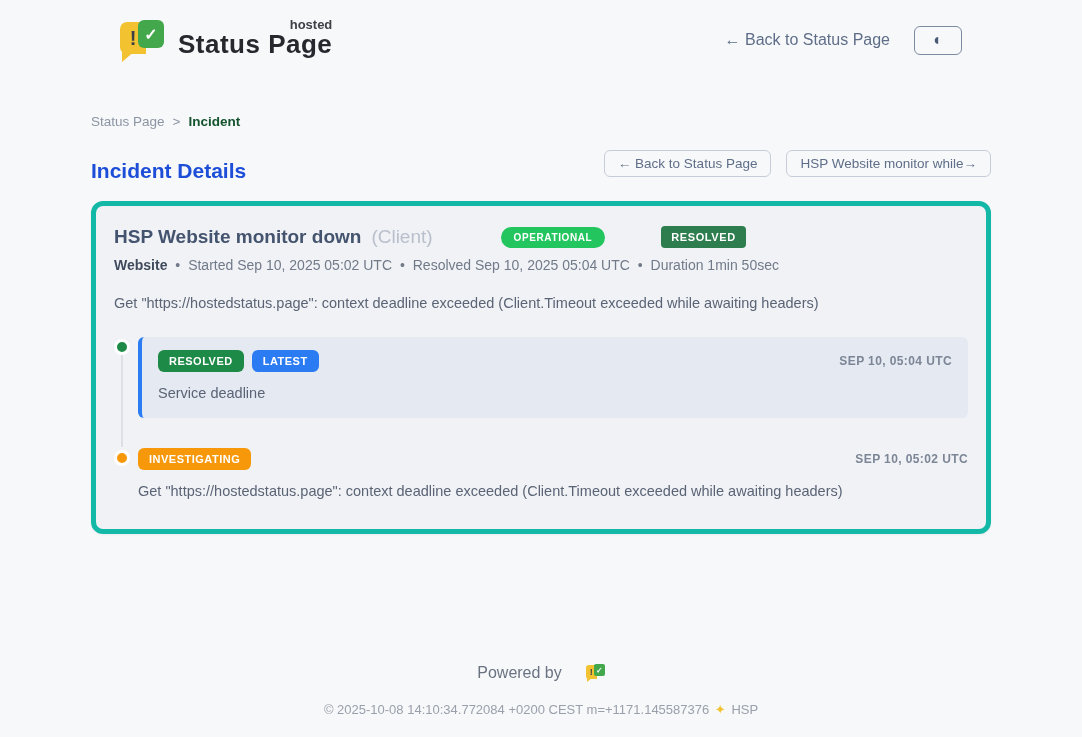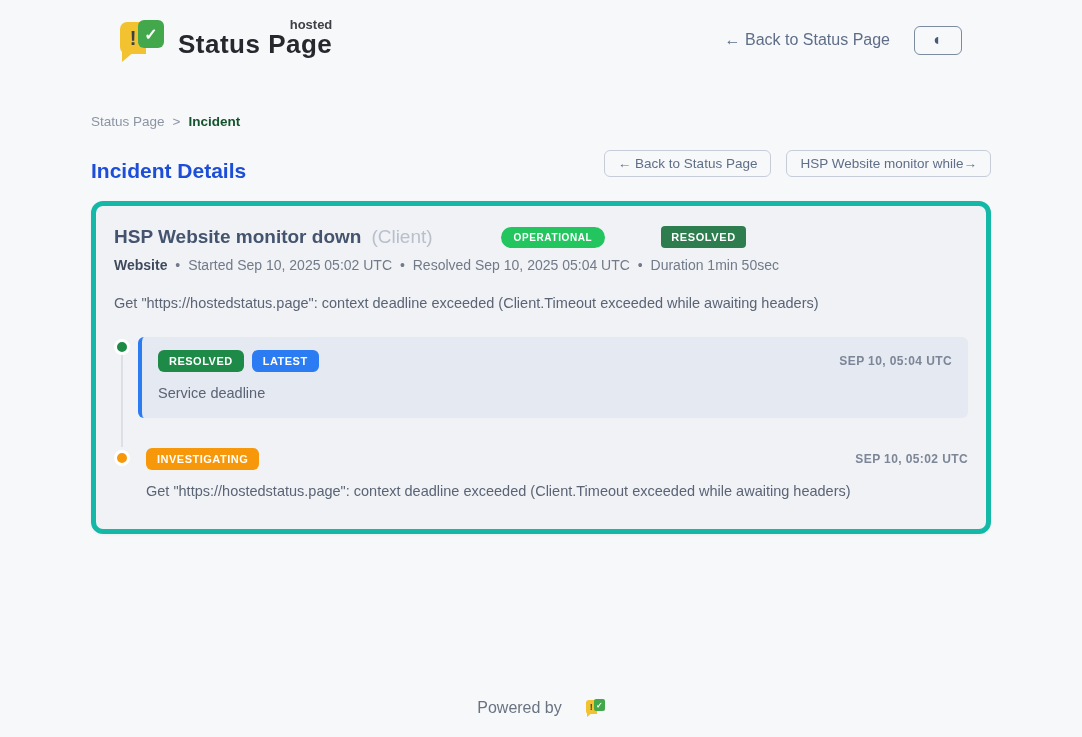--- a/index.html
+++ b/index.html
@@ -103,21 +103,21 @@
     position:absolute; left:7px; top:14px; width:2px; height:96px;
     background:#dcdfe6;
   }
   .tl-row { display:flex; align-items:flex-start; position:relative; }
   .tl-dot {
     flex:0 0 auto; width:16px; height:16px; border-radius:50%;
     border:3px solid #ffffff; margin-top:2px; z-index:1;
   }
   .tl-dot-green { background:#1e8a47; }
   .tl-dot-orange { background:#f7980a; }
-  .tl-entry { flex:1; margin-left:16px; }
+  .tl-entry { flex:1; margin-left:8px; }
   .tl-entry-highlight {
     background:#e5e9f1; border-left:4px solid #2b7bf3; border-radius:6px;
     padding:13px 16px 17px 16px; margin-left:8px;
   }
   .tl-head { display:flex; align-items:center; justify-content:space-between; }
   .tl-badges { display:flex; gap:8px; }
   .tl-badge {
     display:inline-block; color:#fff; font-weight:700; font-size:11px;
     letter-spacing:0.5px; border-radius:6px; padding:5px 11px;
     text-transform:uppercase;
@@ -251,13 +251,18 @@
 
 <div class="footer">
   <div class="powered">
     <span class="powered-text">Powered by</span>
     <span class="footer-logo">
       <span class="excl">!</span>
       <span class="tail"></span>
       <span class="check">✓</span>
     </span>
   </div>
+  <div class="copyright">
+    <span>© 2025-10-08 14:10:34.772084 +0200 CEST m=+1171.145587376</span>
+    <span class="sparkle">✦</span>
+    <span>HSP</span>
+  </div>
 </div>
 
 </body></html>

